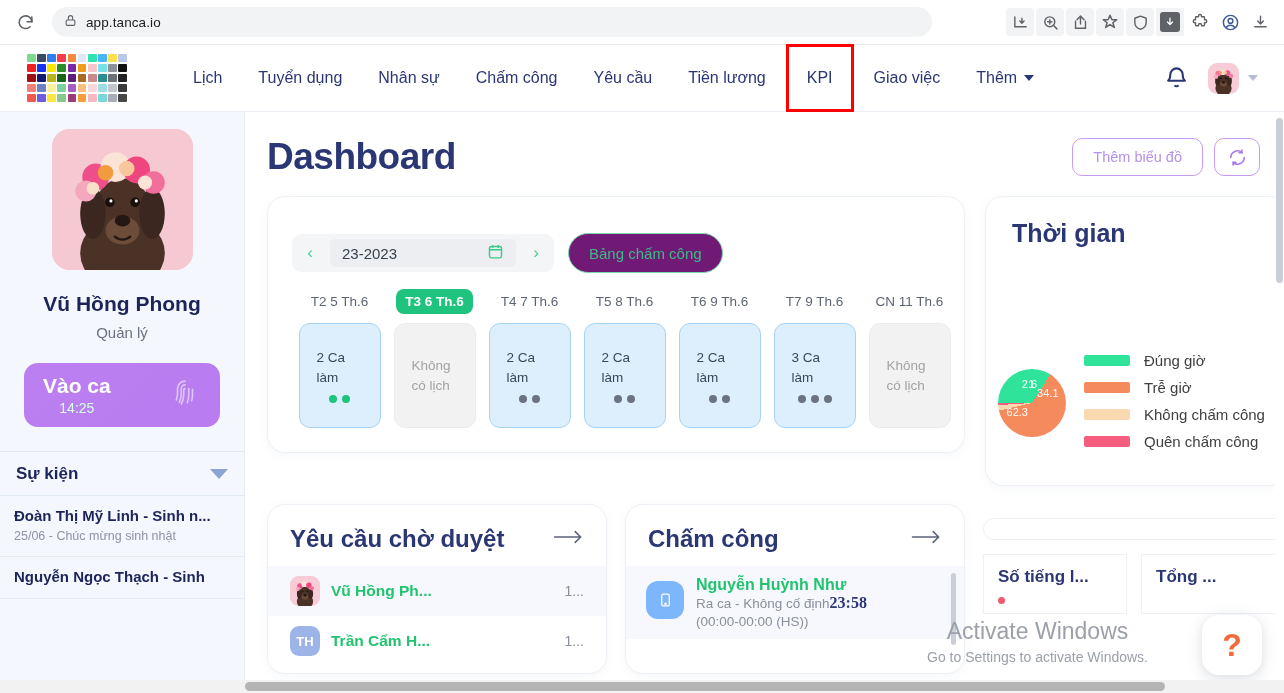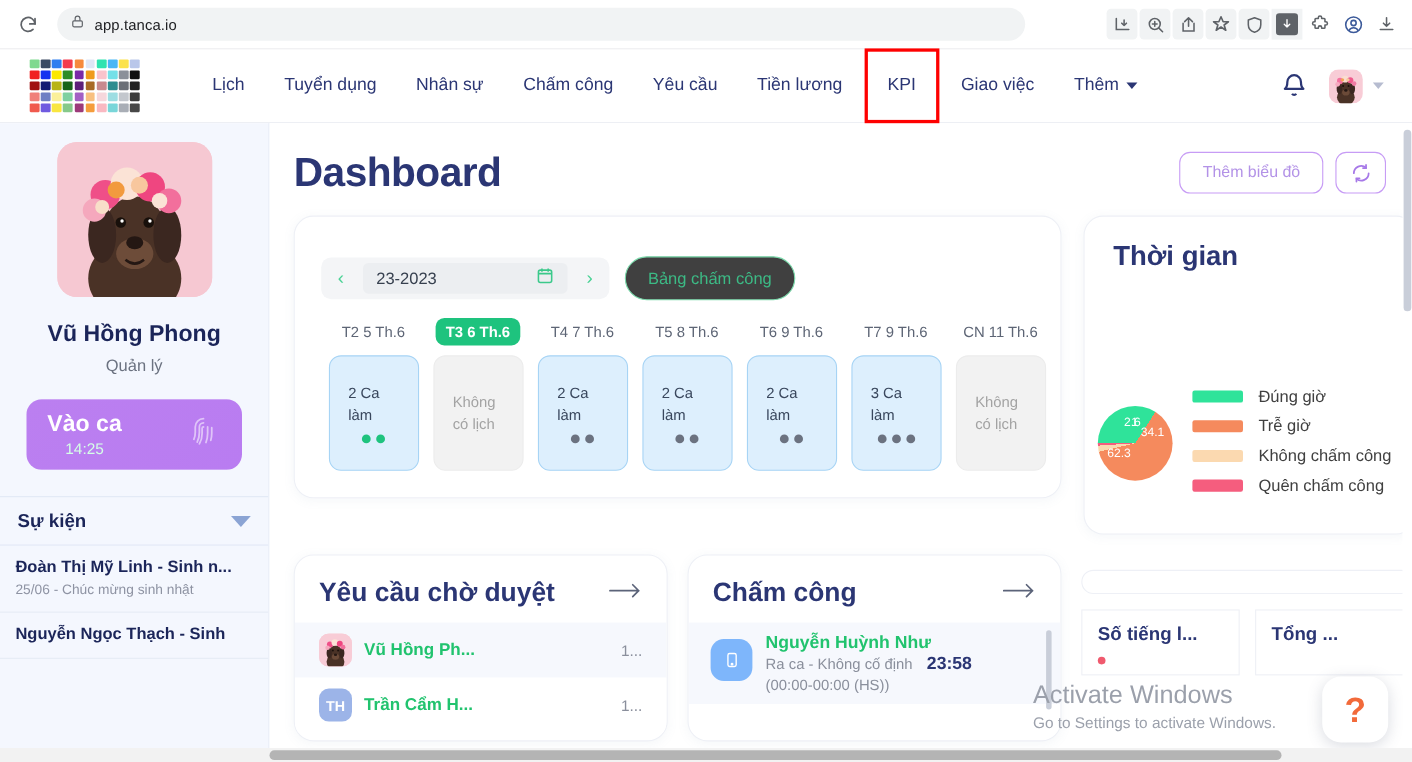--- a/index.html
+++ b/index.html
@@ -214,21 +214,21 @@
   .wp-field {
     flex: 1; height: 28px; margin: 0 2px;
     background: #eceef1; border-radius: 5px;
     display: flex; align-items: center; padding: 0 12px;
   }
   .wp-val { font-size: 15px; color: #37404f; }
   .cal-ic { margin-left: auto; color: #3bc98b; }
   .btn-green {
     height: 40px; padding: 0 20px;
     border: 1px solid #7bd9ab; border-radius: 21px;
-    color: #3cba85; font-size: 15px; background: #404040;
+    color: #3cba85; font-size: 15px; background: #701a75;
     display: flex; align-items: center;
   }
   .days-row { display: flex; margin-top: 16px; gap: 0; }
   .day-cell { width: 95px; flex: none; text-align: center; }
   .day-lbl {
     font-size: 13.5px; color: #5d6575;
     display: inline-block; padding: 5px 9px; border-radius: 8px;
     white-space: nowrap;
   }
   .day-lbl.active { background: #1ec37e; color: #fff; font-weight: 600; }
@@ -283,21 +283,21 @@
   .row-name { font-size: 15.5px; font-weight: 700; color: #21c36e; white-space: nowrap; }
   .row-time { margin-left: auto; font-size: 14px; color: #8a8f9c; }
   .att-row { display: flex; padding: 10px 20px; gap: 12px; background: #f6f8fd; margin-top: 13px; }
   .att-ic {
     width: 38px; height: 38px; border-radius: 12px;
     background: #7eb6fb; display: flex; align-items: center; justify-content: center;
     flex: none; margin-top: 5px;
   }
   .att-name { font-size: 16px; font-weight: 700; color: #21c36e; }
   .att-sub { font-size: 13.5px; color: #8a8f9c; margin-top: 2px; }
-  .att-time { font-size: 16px; font-weight: 700; color: #2b3674; margin-left: 13px; white-space: nowrap; }
+  .att-time { font-size: 16px; font-weight: 700; color: #2b3674; margin-left: 0; white-space: nowrap; font-family: Liberation Serif, serif; }
   .att-scroll {
     position: absolute; right: 8px; top: 68px;
     width: 5px; height: 72px; border-radius: 3px; background: #c9ced9;
   }
 
   
   .right-col { width: 302px; flex: none; }
   .stub-card {
     border: 1px solid #eef0f6; border-radius: 16px; background: #fff;
     height: 22px; margin-top: 14px;
@@ -305,22 +305,22 @@
   .stub-row { display: flex; gap: 14px; margin-top: 14px; }
   .stub-half {
     flex: 1; border: 1px solid #eef0f6; border-radius: 0; background: #fff;
     height: 60px; padding: 12px 14px 0; overflow: hidden;
   }
   .stub-title { font-size: 17px; font-weight: 700; color: #2b3674; white-space: nowrap; }
   .stub-dot { width: 7px; height: 7px; border-radius: 50%; background: #f05a6e; margin-top: 10px; }
 
   
   .watermark {
-    position: absolute; right: 124px; bottom: 28px;
-    text-align: left; pointer-events: none; z-index: 6;
+    position: absolute; right: 136px; bottom: 28px;
+    text-align: center; pointer-events: none; z-index: 6;
   }
   .wm1 { font-size: 23px; color: #9ba0ab; font-family: "Liberation Sans", sans-serif; }
   .wm2 { font-size: 14px; color: #9ba0ab; margin-top: 4px; }
 
   
   .fab {
     position: absolute; right: 22px; bottom: 18px;
     width: 60px; height: 60px; border-radius: 17px;
     background: #fff; box-shadow: 0 3px 14px rgba(80,90,120,.22);
     display: flex; align-items: center; justify-content: center;

